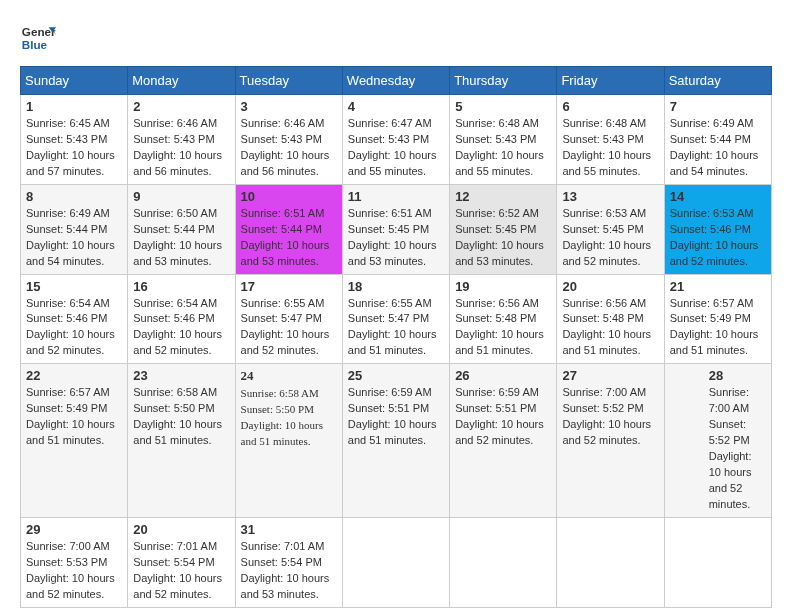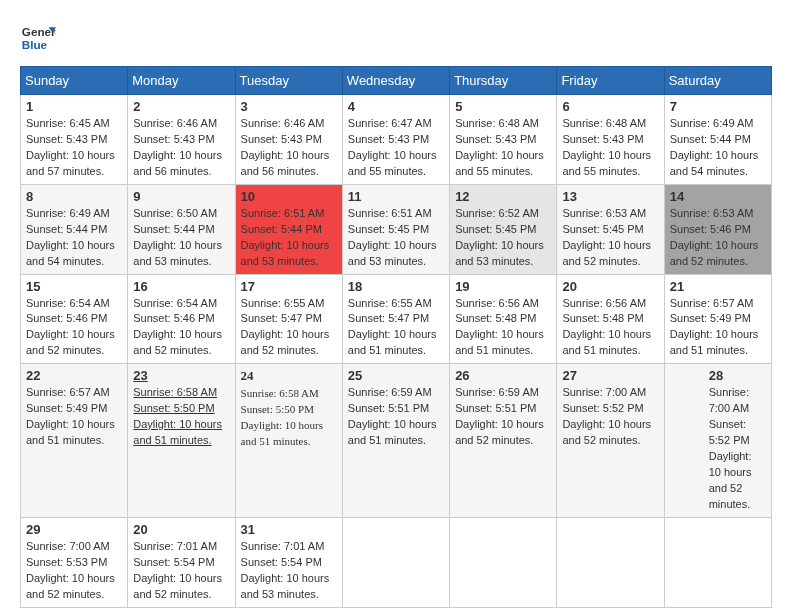--- a/index.html
+++ b/index.html
@@ -149,37 +149,37 @@
       </tr>
       <tr>
         <td style="background: rgb(245, 245, 245);">
         <span class="day-number">8</span>
         <span class="day-info">Sunrise: 6:49 AM<br>Sunset: 5:44 PM<br>Daylight: 10 hours and 54 minutes.</span>
       </td>
         <td style="background: rgb(245, 245, 245);">
         <span class="day-number">9</span>
         <span class="day-info">Sunrise: 6:50 AM<br>Sunset: 5:44 PM<br>Daylight: 10 hours and 53 minutes.</span>
       </td>
-        <td style="background: #ef4444; margin-left: 30px;">
+        <td style="background: #d946ef; margin-left: 30px;">
         <span class="day-number">10</span>
         <span class="day-info">Sunrise: 6:51 AM<br>Sunset: 5:44 PM<br>Daylight: 10 hours and 53 minutes.</span>
       </td>
         <td style="background: rgb(245, 245, 245);">
         <span class="day-number">11</span>
         <span class="day-info">Sunrise: 6:51 AM<br>Sunset: 5:45 PM<br>Daylight: 10 hours and 53 minutes.</span>
       </td>
         <td style="background: #e5e5e5;">
         <span class="day-number">12</span>
         <span class="day-info">Sunrise: 6:52 AM<br>Sunset: 5:45 PM<br>Daylight: 10 hours and 53 minutes.</span>
       </td>
         <td style="background: rgb(245, 245, 245);">
         <span class="day-number">13</span>
         <span class="day-info">Sunrise: 6:53 AM<br>Sunset: 5:45 PM<br>Daylight: 10 hours and 52 minutes.</span>
       </td>
-        <td style="background: #a3a3a3;">
+        <td style="background: #0ea5e9;">
         <span class="day-number">14</span>
         <span class="day-info">Sunrise: 6:53 AM<br>Sunset: 5:46 PM<br>Daylight: 10 hours and 52 minutes.</span>
       </td>
       </tr>
       <tr>
         <td>
         <span class="day-number">15</span>
         <span class="day-info">Sunrise: 6:54 AM<br>Sunset: 5:46 PM<br>Daylight: 10 hours and 52 minutes.</span>
       </td>
         <td>
@@ -205,21 +205,21 @@
         <td>
         <span class="day-number">21</span>
         <span class="day-info">Sunrise: 6:57 AM<br>Sunset: 5:49 PM<br>Daylight: 10 hours and 51 minutes.</span>
       </td>
       </tr>
       <tr>
         <td style="background: rgb(245, 245, 245);">
         <span class="day-number">22</span>
         <span class="day-info">Sunrise: 6:57 AM<br>Sunset: 5:49 PM<br>Daylight: 10 hours and 51 minutes.</span>
       </td>
-        <td style="background: rgb(245, 245, 245); text-decoration: underline;">
+        <td style="background: rgb(245, 245, 245);">
         <span class="day-number">23</span>
         <span class="day-info">Sunrise: 6:58 AM<br>Sunset: 5:50 PM<br>Daylight: 10 hours and 51 minutes.</span>
       </td>
         <td style="background: rgb(245, 245, 245); font-family: Liberation Serif, serif;">
         <span class="day-number">24</span>
         <span class="day-info">Sunrise: 6:58 AM<br>Sunset: 5:50 PM<br>Daylight: 10 hours and 51 minutes.</span>
       </td>
         <td style="background: rgb(245, 245, 245);">
         <span class="day-number">25</span>
         <span class="day-info">Sunrise: 6:59 AM<br>Sunset: 5:51 PM<br>Daylight: 10 hours and 51 minutes.</span>

